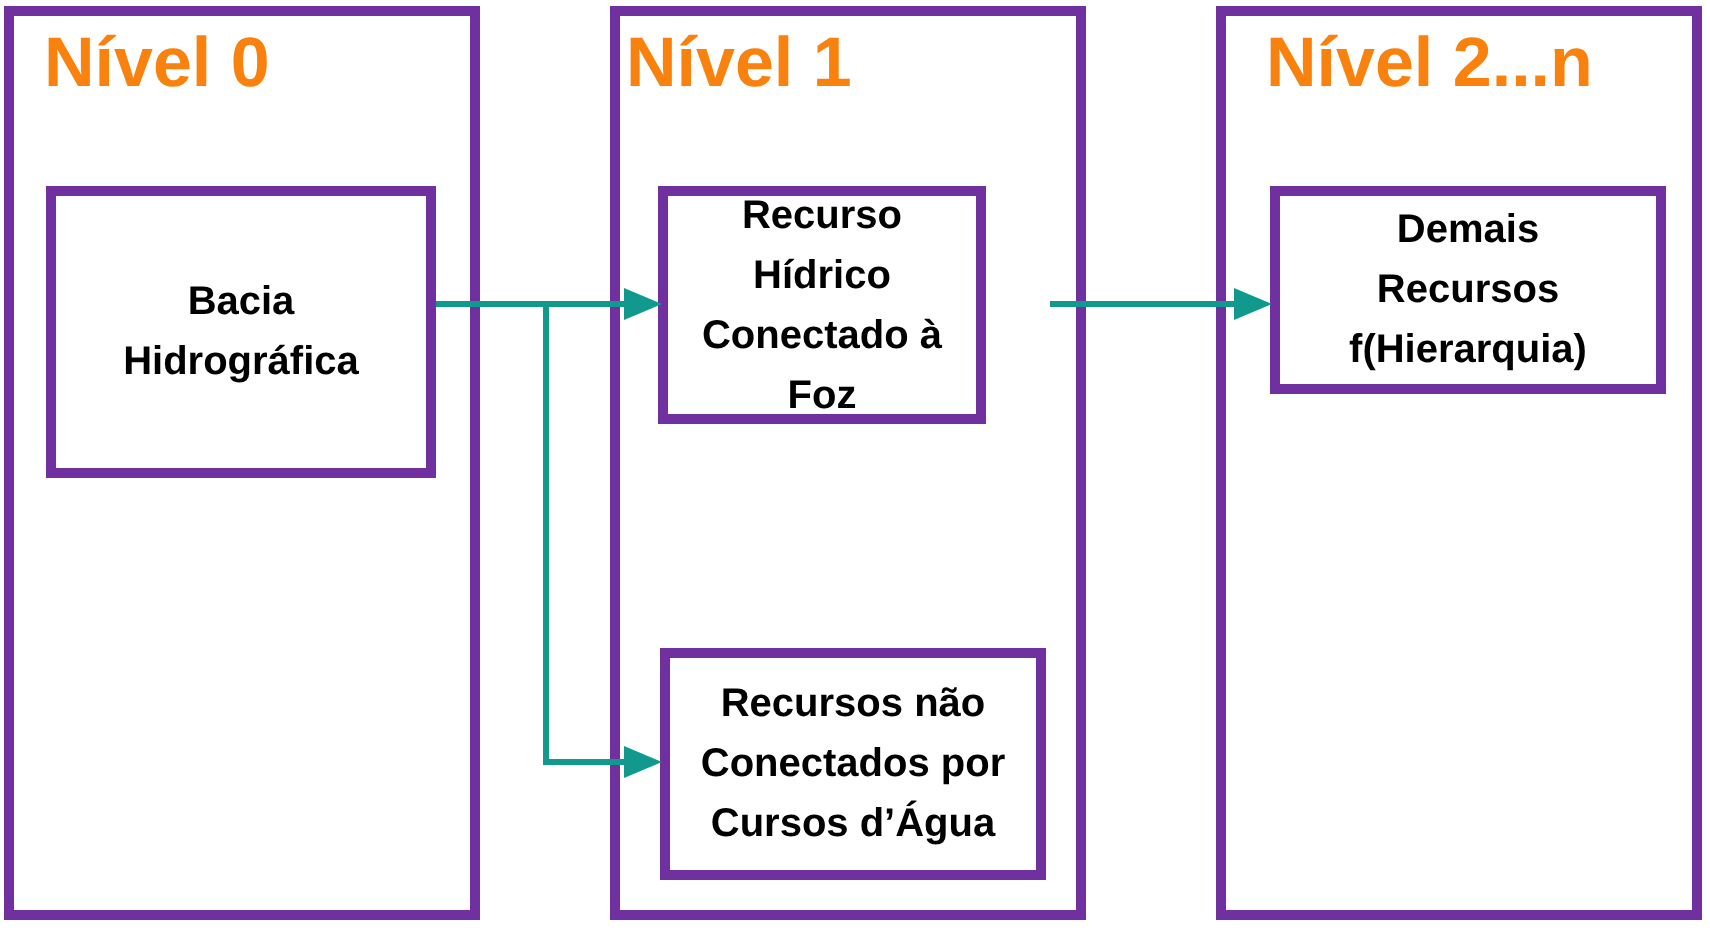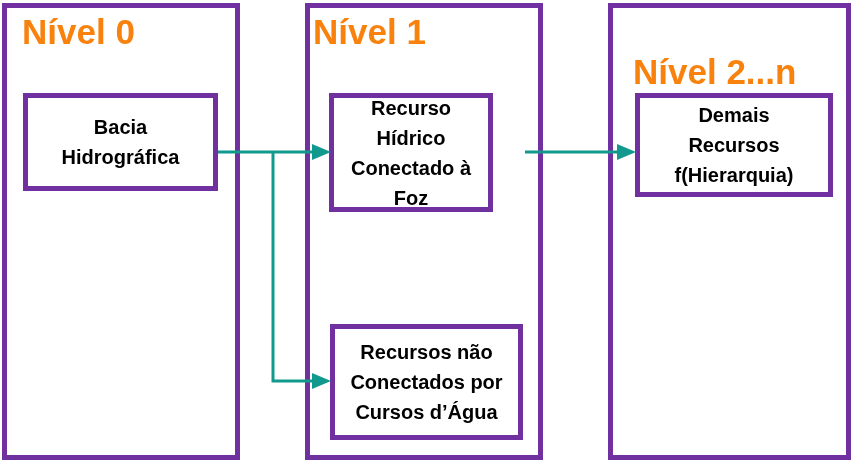--- a/index.html
+++ b/index.html
@@ -71,23 +71,23 @@
     fill: var(--teal);
     stroke: none;
   }
   
   #c0 { left: 2px;   top: 3px; width: 238px; height: 457px; }
   #c1 { left: 305px; top: 3px; width: 238px; height: 457px; }
   #c2 { left: 608px; top: 3px; width: 243px; height: 457px; }
   
   #t0 { left: 22px;  top: 14px; }
   #t1 { left: 313px; top: 14px; }
-  #t2 { left: 633px; top: 14px; margin-top: 40px; }
+  #t2 { left: 633px; top: 14px; }
   
-  #n-bacia   { left: 23px;  top: 93px;  width: 195px; height: 98px; }
+  #n-bacia   { left: 23px;  top: 93px;  width: 195px; height: 146px; }
   #n-recurso { left: 329px; top: 93px;  width: 164px; height: 119px; }
   #n-nao     { left: 330px; top: 324px; width: 193px; height: 116px; }
   #n-demais  { left: 635px; top: 93px;  width: 198px; height: 104px; }
 </style>
 </head>
 <body>
 
 <div class="canvas">
 
   <div id="c0" class="level-container"></div>

